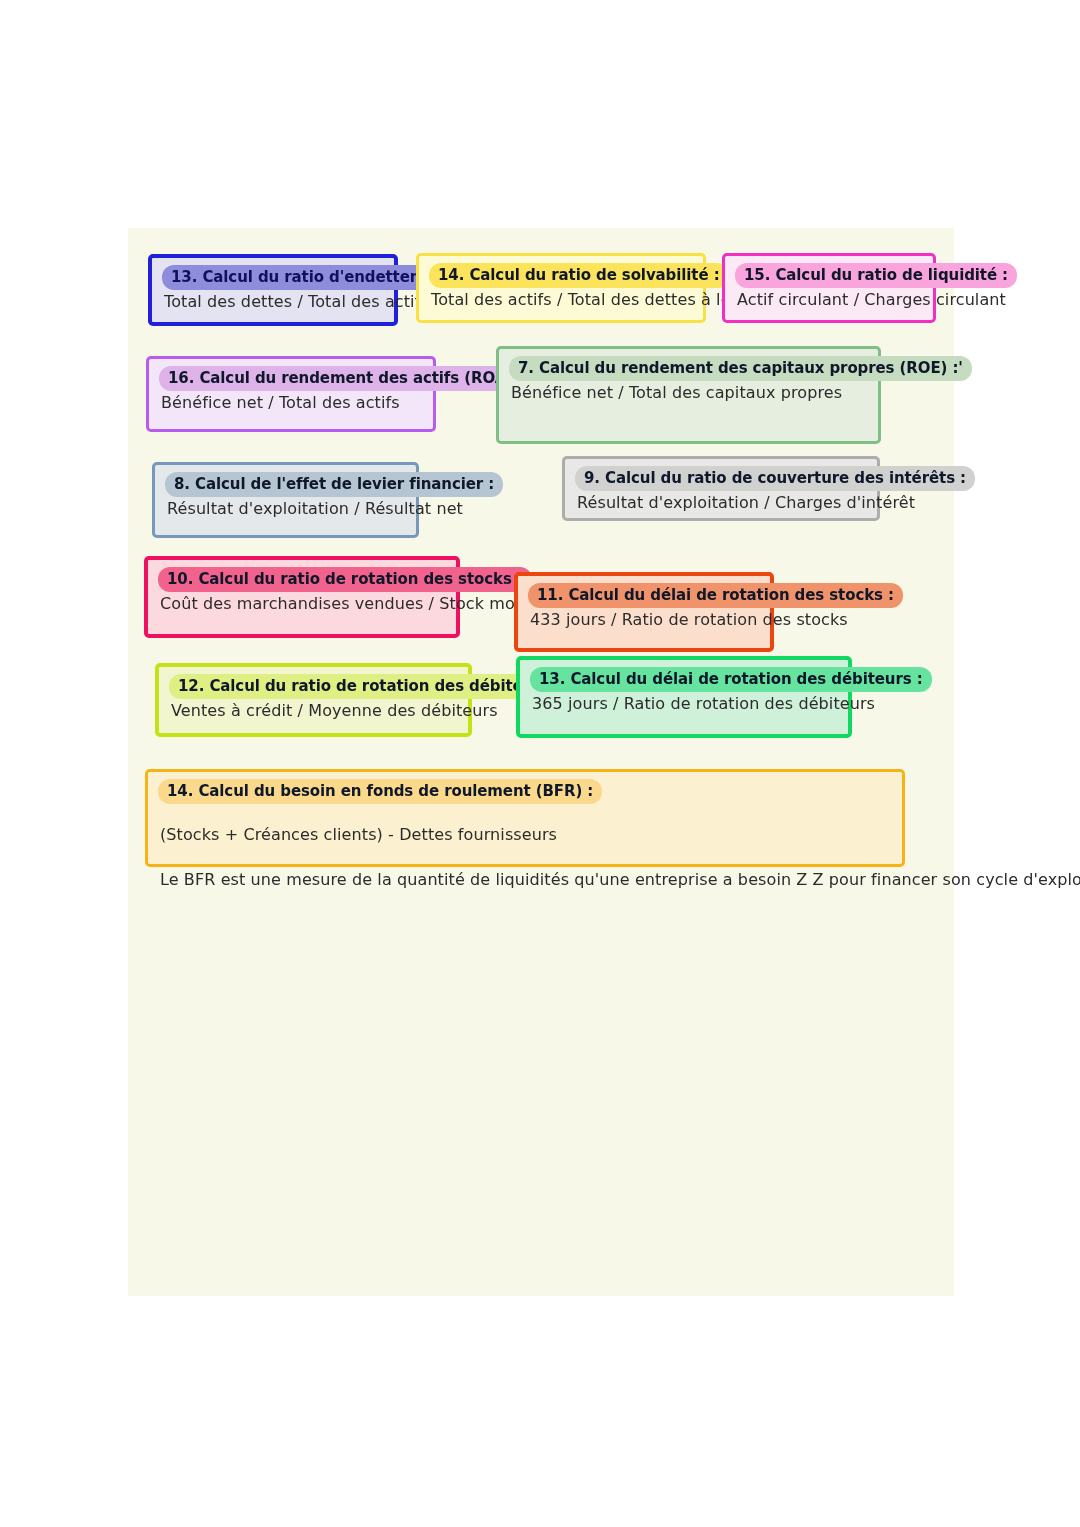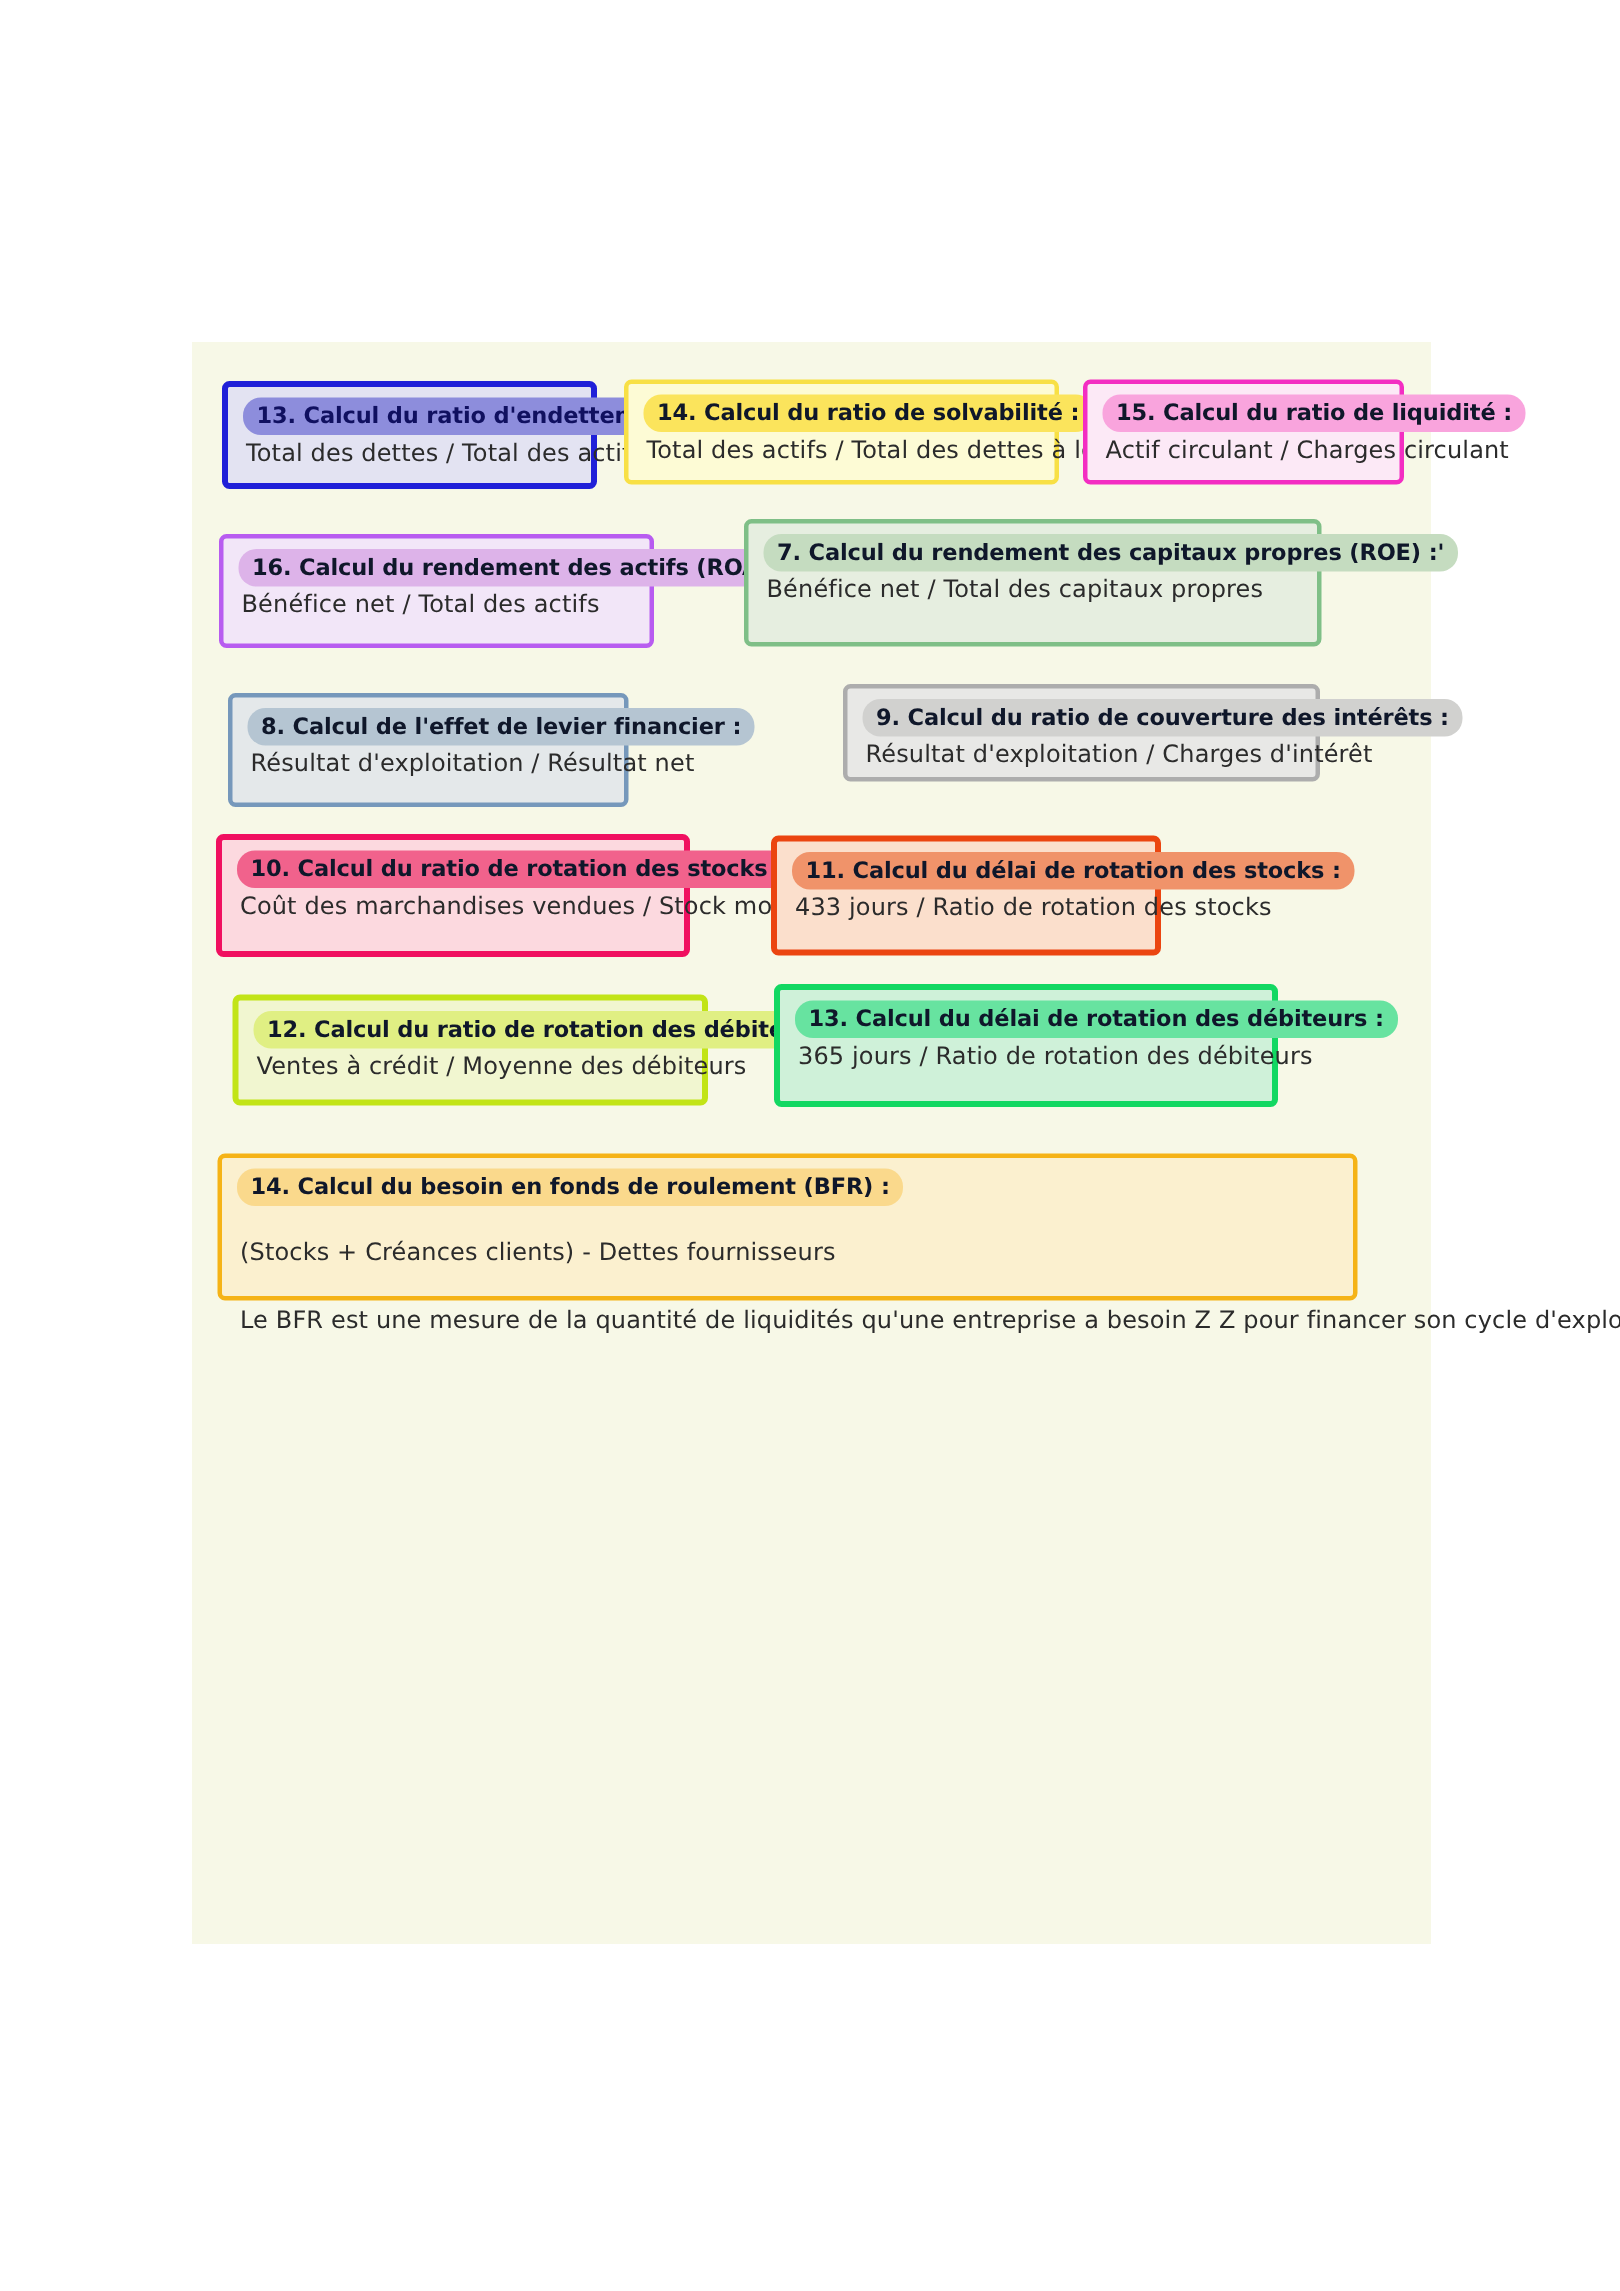--- a/index.html
+++ b/index.html
@@ -64,37 +64,37 @@
   #note-14-solv .title-pill { background: #fbe45c; }
 
   #note-15 { left: 594px; top: 25px; width: 214px; height: 70px;
              border-width: 3px; border-color: #f32ec2; background: #fce9f6; }
   #note-15 .title-pill { background: #f9a4dd; }
 
   #note-16 { left: 18px; top: 128px; width: 290px; height: 76px;
              border-width: 3px; border-color: #b85cf0; background: #f2e6f8; }
   #note-16 .title-pill { background: #ddb3e9; }
 
-  #note-7 { left: 368px; top: 118px; width: 385px; height: 85px;
+  #note-7 { left: 368px; top: 118px; width: 385px; height: 98px;
              border-width: 3px; border-color: #7fbf87; background: #e6eee0; }
   #note-7 .title-pill { background: #c5dcc0; }
 
   #note-8 { left: 24px; top: 234px; width: 267px; height: 76px;
              border-width: 3px; border-color: #7698bb; background: #e4e8ea; }
   #note-8 .title-pill { background: #b5c5d2; }
 
   #note-9 { left: 434px; top: 228px; width: 318px; height: 65px;
              border-width: 3px; border-color: #adadad; background: #e8e8e6; }
   #note-9 .title-pill { background: #d1d1cf; }
 
   #note-10 { left: 16px; top: 328px; width: 316px; height: 82px;
              border-width: 4px; border-color: #f01060; background: #fcd9df; }
   #note-10 .title-pill { background: #f1628c; }
 
-  #note-11 { left: 386px; top: 329px; width: 260px; height: 80px;
+  #note-11 { left: 386px; top: 344px; width: 260px; height: 80px;
              border-width: 4px; border-color: #eb4510; background: #fbdfcc; }
   #note-11 .title-pill { background: #f0936a; }
 
   #note-12 { left: 27px; top: 435px; width: 317px; height: 74px;
              border-width: 4px; border-color: #c2e417; background: #f1f6d0; }
   #note-12 .title-pill { background: #e0ef83; }
 
   #note-13b { left: 388px; top: 428px; width: 336px; height: 82px;
              border-width: 4px; border-color: #12d862; background: #cff1d9; }
   #note-13b .title-pill { background: #67e3a0; }

